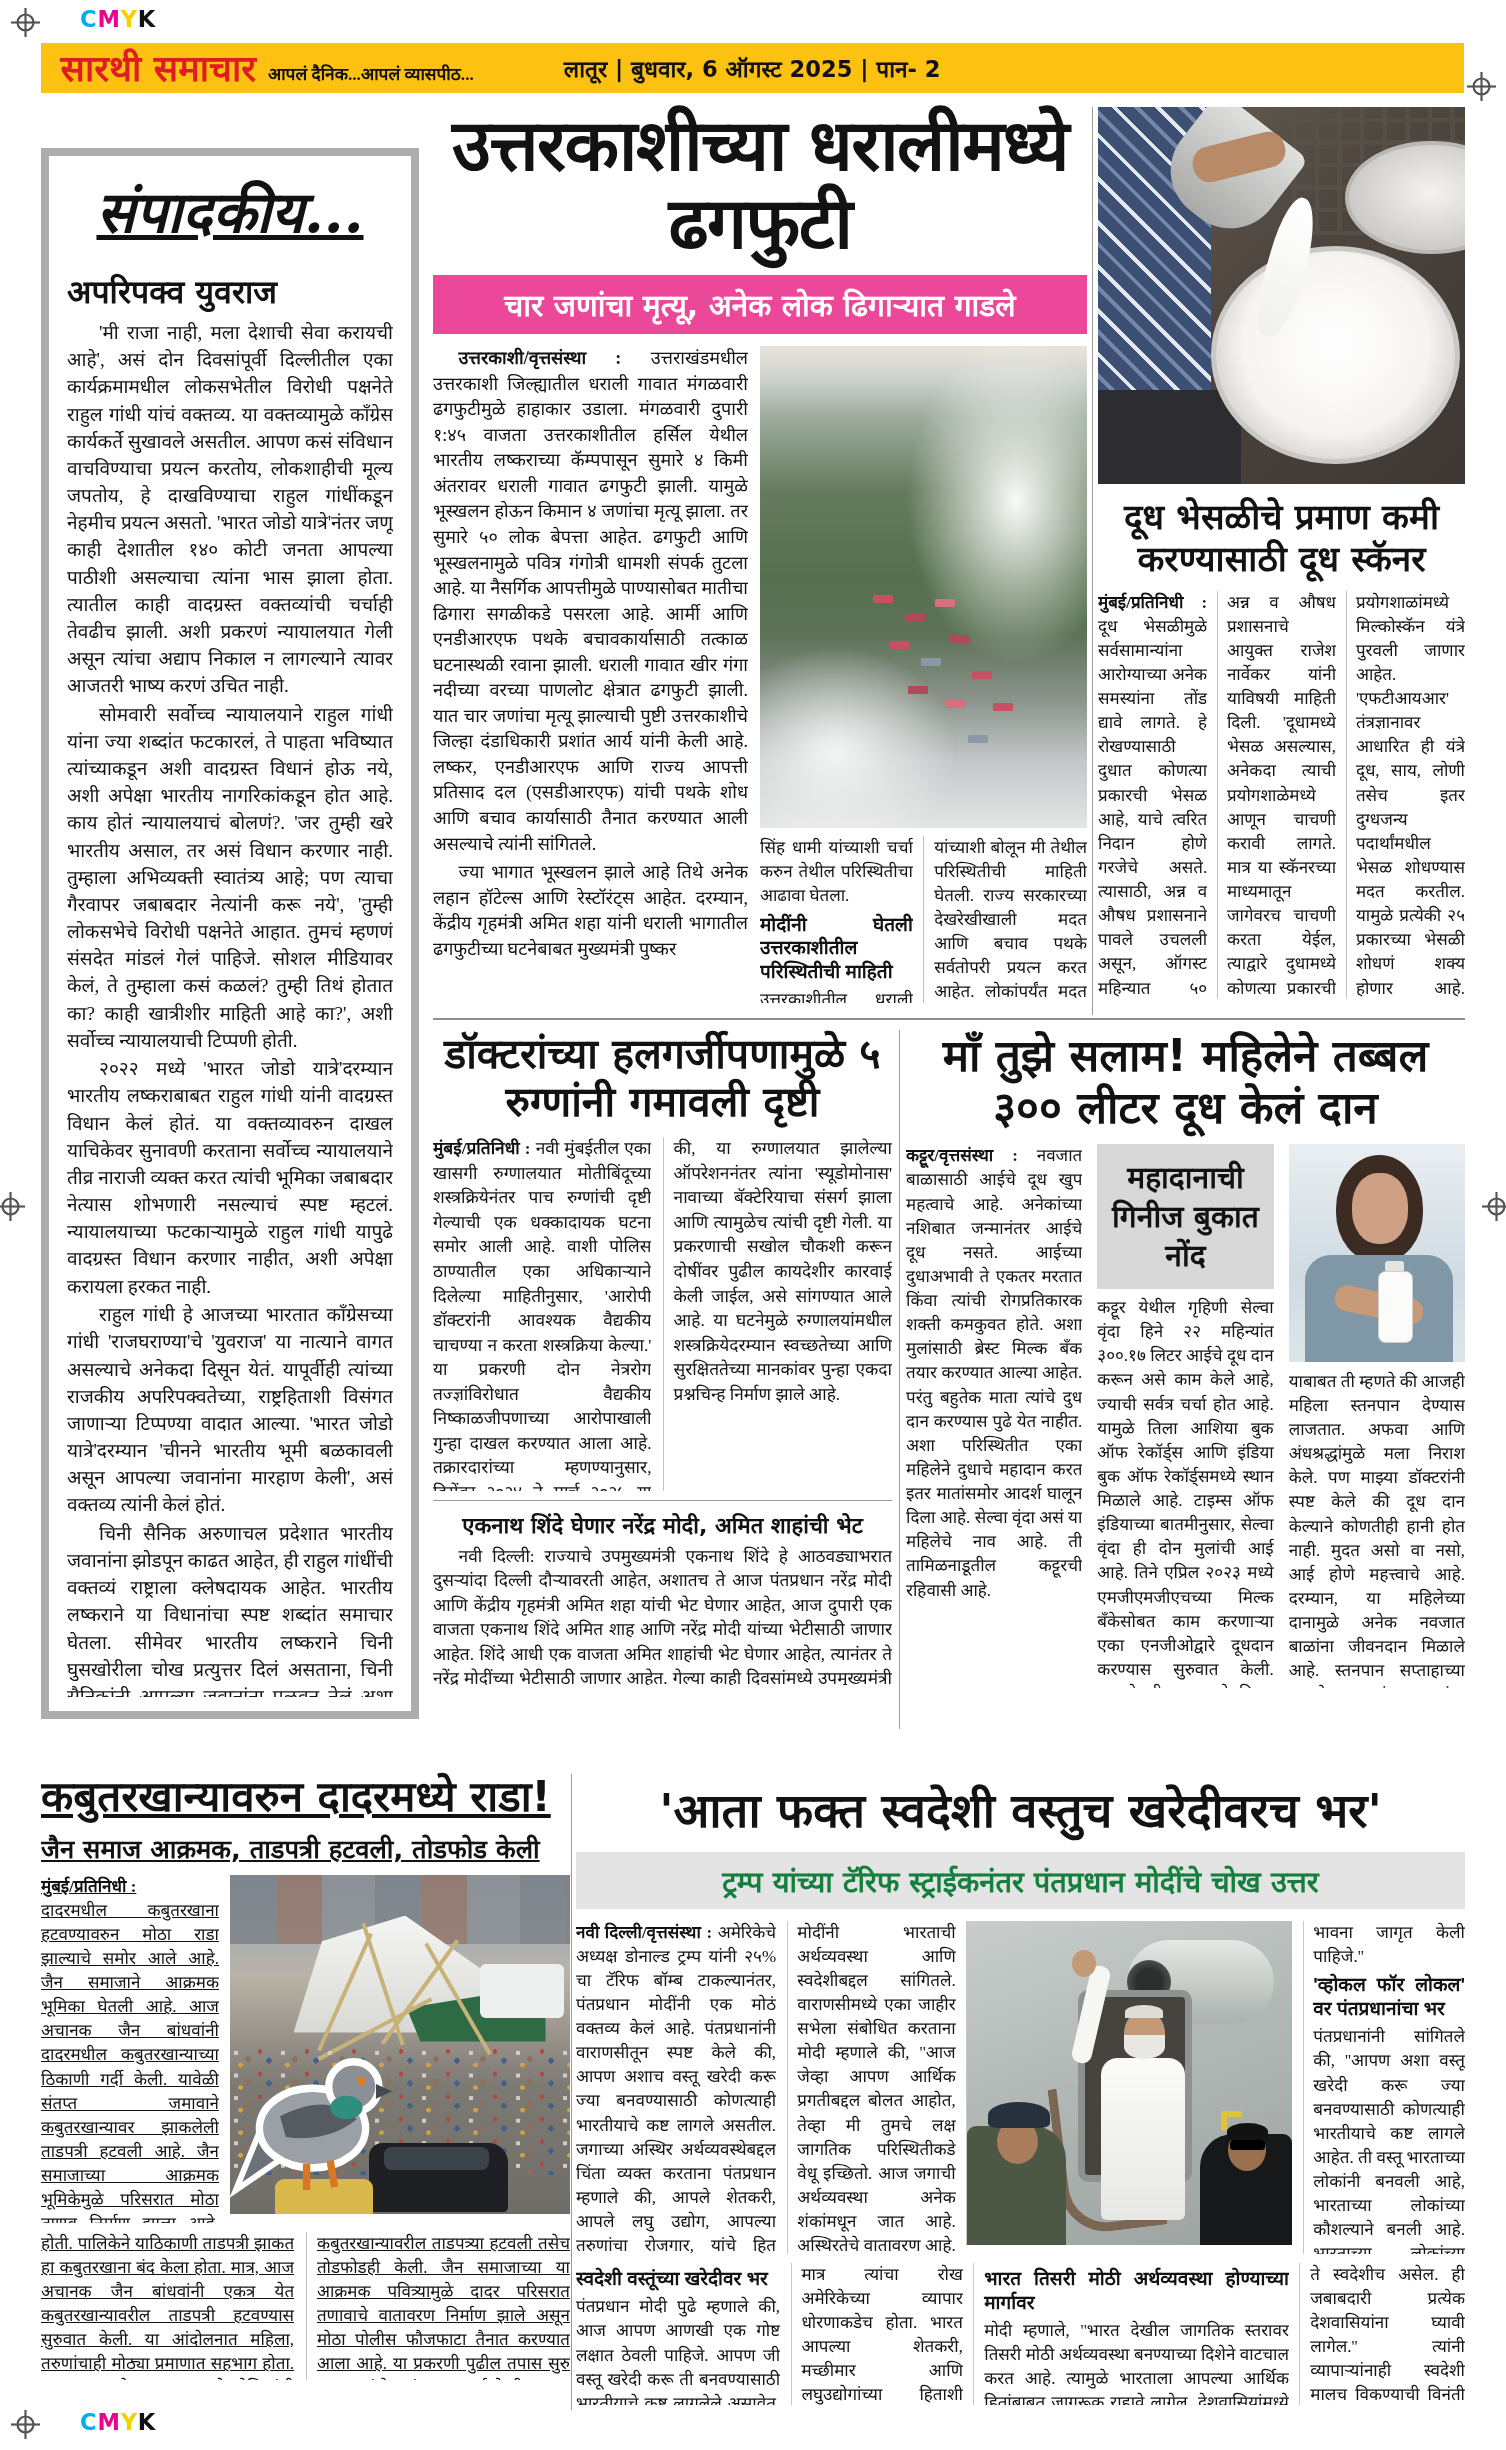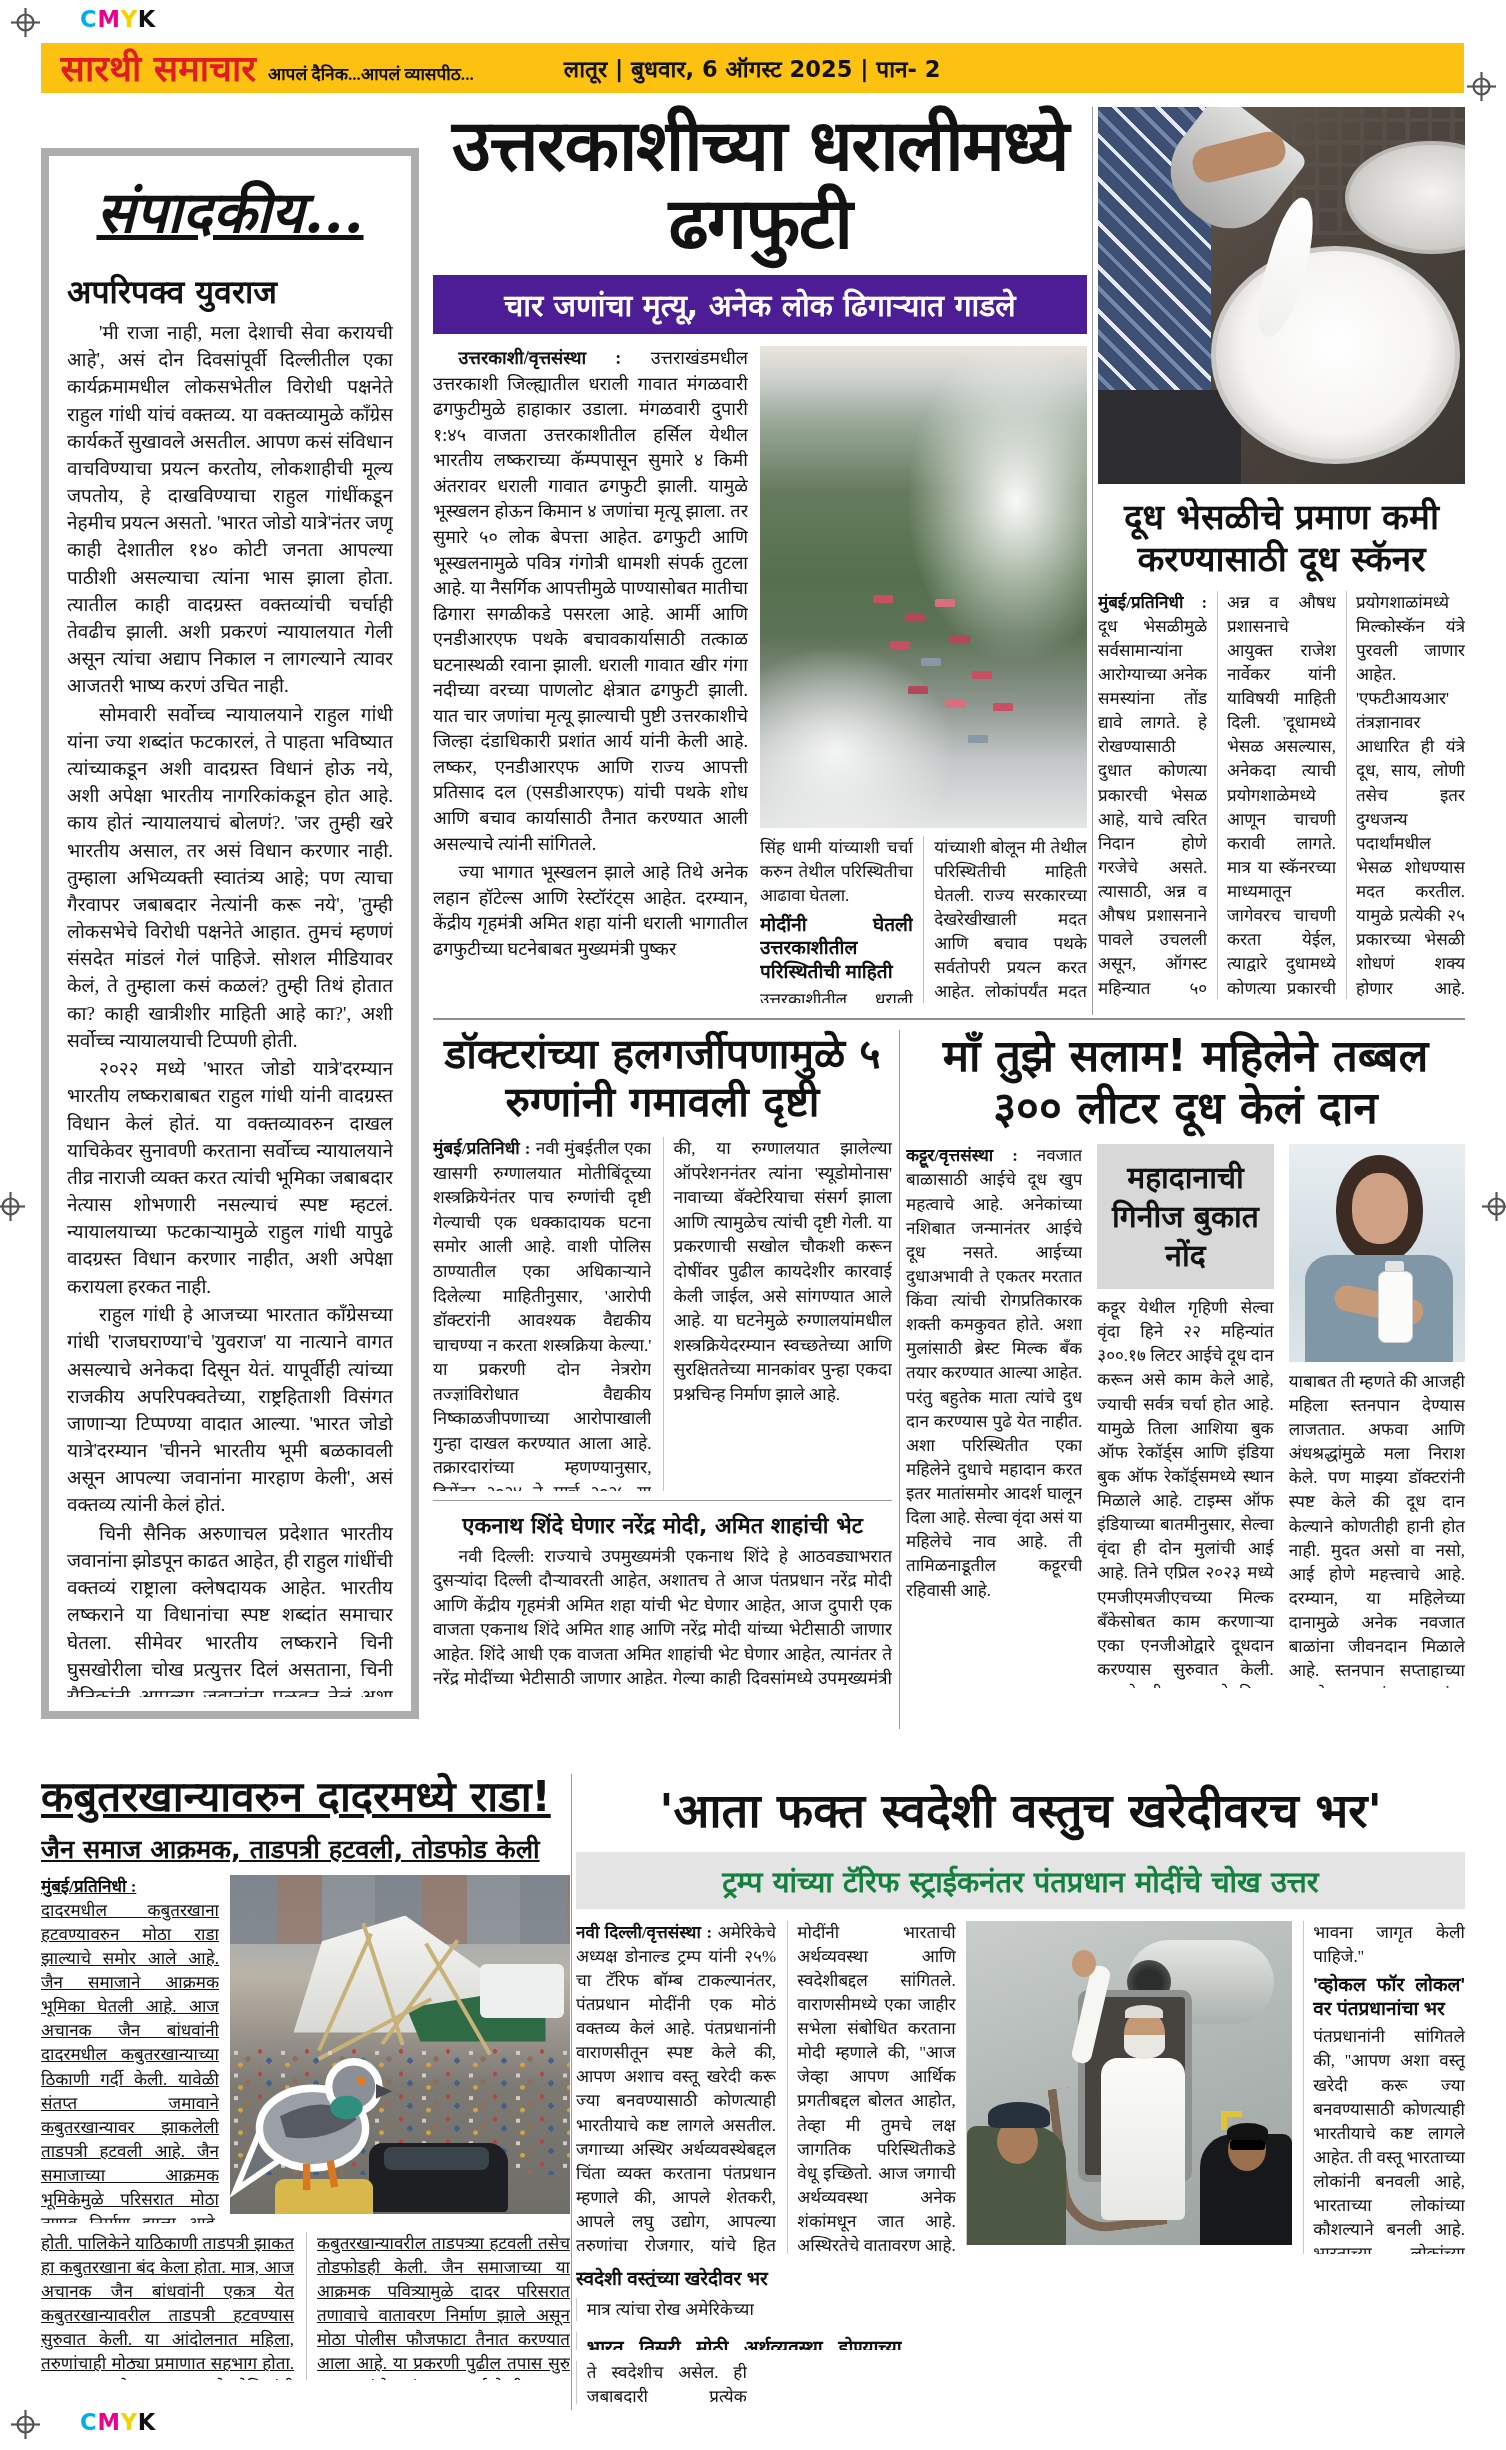--- a/index.html
+++ b/index.html
@@ -34,21 +34,21 @@
              border:8.3px solid #adadad;padding:12px 18px;overflow:hidden;}
   .ed-header{font-family:"DejaVu Serif",serif;font-style:italic;font-weight:bold;font-size:57px;
              text-align:center;text-decoration:underline;margin:3px 0 19.6px 0;}
   .ed-title{font-family:"DejaVu Sans",sans-serif;font-weight:bold;font-size:32px;margin:0 0 7.5px 0;}
   .ed-body{font-size:19px;line-height:1.43;text-align:justify;overflow:hidden;height:1378px;}
   .ed-body p{margin:0 0 1.5px 0;text-indent:32px;}
   
   .lead{position:absolute;left:433px;top:107px;width:654px;}
   .lead h1{font-family:"DejaVu Sans",sans-serif;font-weight:bold;font-size:71px;line-height:1.1;
            text-align:center;margin:0;letter-spacing:-1.5px;}
-  .band{margin-top:12px;background:#4c1d95;color:#fff;font-family:"DejaVu Sans",sans-serif;
+  .band{margin-top:12px;background:#ec4899;color:#fff;font-family:"DejaVu Sans",sans-serif;
         font-weight:bold;font-size:30px;text-align:center;padding:9px 0;}
   .lead-body{margin-top:12px;display:flex;gap:12px;height:666px;overflow:hidden;}
   .lead-col1{width:315px;overflow:hidden;font-size:18px;}
   .lead-right{width:327px;}
   .landslide{height:482px;}
   .lead-subcols{display:flex;gap:10.5px;margin-top:7.5px;height:167px;overflow:hidden;}
   .lead-subcols .subcol{flex:1;font-size:17px;overflow:hidden;}
   .lead-subcols .subcol+.subcol{border-left:0.8px solid #bfbfbf;padding-left:9.8px;}
   
   .scanner{position:absolute;left:1098px;top:107px;width:367px;}
@@ -89,21 +89,21 @@
   .pig-below>div+div{border-left:0.8px solid #c4c4c4;padding-left:9.8px;}
   
   .tariff{position:absolute;left:576px;top:1777px;width:889px;}
   .tariff h2{font-family:"DejaVu Sans",sans-serif;font-weight:bold;font-size:47px;text-align:center;margin:0;}
   .tariff .band2{margin-top:10.5px;background:#e4e4e4;color:#15803d;font-family:"DejaVu Sans",sans-serif;
                  font-weight:bold;font-size:29px;text-align:center;padding:9px 0;}
   .tar-row1{display:flex;gap:10.5px;margin-top:12px;height:333px;overflow:hidden;font-size:17px;}
   .tar-c1{width:211px;overflow:hidden;} .tar-c2{width:167px;overflow:hidden;}
   .modiphoto{width:315px;height:324px;flex:none;}
   .tar-c4{width:160px;overflow:hidden;}
-  .tar-row2{display:flex;gap:10.5px;margin-top:9px;height:142px;overflow:hidden;font-size:17px;flex-direction:column;}
+  .tar-row2{display:flex;gap:10.5px;margin-top:9px;height:142px;overflow:hidden;font-size:17px;}
   .tar-row2>div{overflow:hidden;}
   .tar-a{width:211px;} .tar-b{width:167px;} .tar-c{width:315px;} .tar-d{width:160px;}
   .tar-row1>div+div,.tar-row2>div+div{border-left:0.8px solid #c8c8c8;padding-left:9.8px;}
   
   .landslide{background:linear-gradient(180deg,#e9e5db 0%,#cdd1ce 7%,#9cab9c 15%,#667b5e 30%,#55704e 48%,#5d7257 60%,#8d968e 74%,#c3c7c7 86%,#e4e6e5 100%);}
   .mist1{right:-38px;top:-7.5px;width:218px;height:324px;background:radial-gradient(closest-side,rgba(255,255,255,.96),rgba(255,255,255,0));}
   .mist2{left:-45px;bottom:-30px;width:241px;height:211px;background:radial-gradient(closest-side,rgba(250,250,250,.9),rgba(255,255,255,0));}
   .roof{width:19.6px;height:8.3px;border-radius:1.5px;}
   .milkphoto{background:linear-gradient(135deg,#6a6157 0%,#4e463e 45%,#3c3733 100%);}
   .grill{right:0;top:0;width:173px;height:128px;opacity:.65;background:

